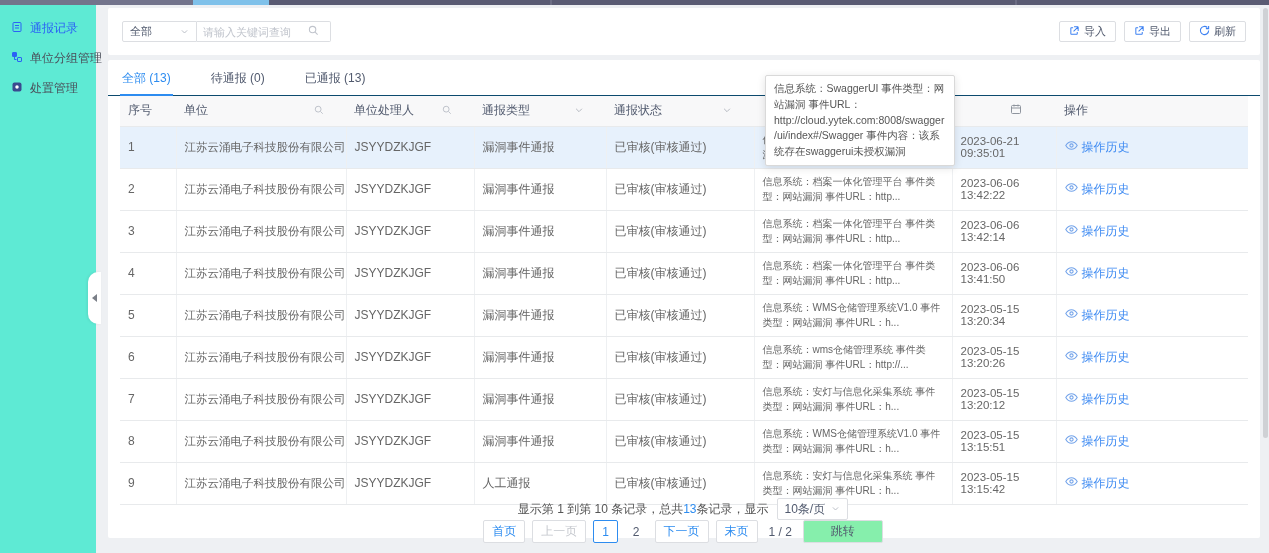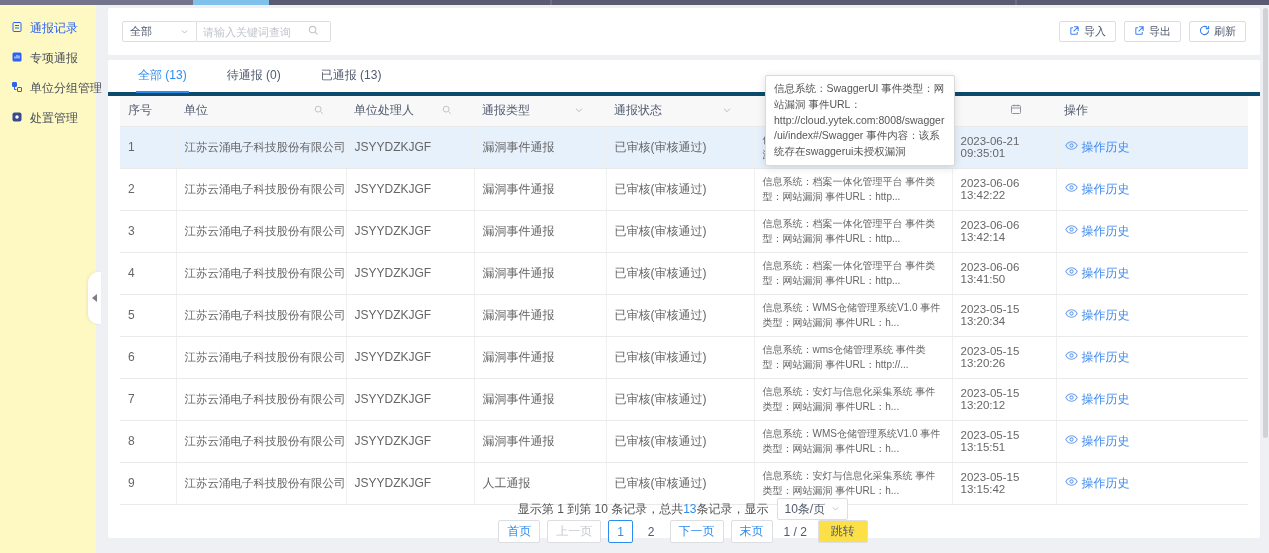--- a/index.html
+++ b/index.html
@@ -7,21 +7,21 @@
   body { font-family:"Liberation Sans","DejaVu Sans",sans-serif; background:#eef0f3; position:relative; font-size:12px; color:#515a6e; }
 
   
   .top-strip { position:absolute; left:0; top:0; width:1269px; height:5px; background:#5a5b73; }
   .top-strip .seg-left { position:absolute; left:0; top:0; width:193px; height:5px; background:#73748c; }
   .top-strip .seg-active { position:absolute; left:193px; top:0; width:76px; height:5px; background:#7fc1ea; }
   .top-strip .seg-div1 { position:absolute; left:550px; top:0; width:2px; height:5px; background:#6c6d84; }
   .top-strip .seg-div2 { position:absolute; left:1015px; top:0; width:2px; height:5px; background:#6c6d84; }
 
   
-  .sidebar { position:absolute; left:0; top:5px; width:96px; height:548px; background:#fef9c3; }
+  .sidebar { position:absolute; left:0; top:5px; width:96px; height:548px; background:#5eead4; }
   .side-item { display:flex; align-items:center; gap:7px; height:30px; padding-left:11px; color:#4a4f5a; cursor:pointer; }
   .side-item .lbl { font-size:12px; white-space:nowrap; }
   .side-item.active .lbl { color:#2b62f5; }
   .sidebar-pad { height:8px; }
 
   
   .collapse-handle { position:absolute; left:88px; top:272px; width:13px; height:52px; background:#fff; border-radius:10px 0 0 10px; box-shadow:-1px 0 3px rgba(0,0,0,.08); display:flex; align-items:center; justify-content:center; cursor:pointer; }
   .collapse-handle .tri { width:0; height:0; border-top:4px solid transparent; border-bottom:4px solid transparent; border-right:5px solid #7a7f88; }
 
   
@@ -30,21 +30,21 @@
   .filter-select { width:75px; height:21px; border:1px solid #dcdee2; border-radius:2px 0 0 2px; display:flex; align-items:center; justify-content:space-between; padding:0 7px; background:#fff; cursor:pointer; }
   .filter-select .val { font-size:11px; color:#515a6e; }
   .search-box { width:134px; height:21px; border:1px solid #dcdee2; border-left:none; border-radius:0 2px 2px 0; display:flex; align-items:center; padding:0 6px; }
   .search-box input { border:none; outline:none; width:105px; font-size:11px; color:#515a6e; font-family:inherit; }
   .search-box input::placeholder { color:#c0c4cc; }
   .toolbar-btns { position:absolute; right:14px; top:13px; display:flex; gap:8px; }
   .tb-btn { height:21px; padding:0 9px; border:1px solid #dcdee2; border-radius:2px; background:#fff; display:flex; align-items:center; gap:4px; font-size:11px; color:#515a6e; cursor:pointer; }
 
   
   .panel { position:absolute; left:108px; top:60px; width:1152px; height:478px; background:#fff; border-radius:2px; }
-  .tabs { height:36px; display:flex; align-items:flex-end; padding-left:28px; border-bottom:4px solid #0c4a6e; }
+  .tabs { height:36px; display:flex; align-items:flex-end; padding-left:12px; border-bottom:1px solid #0c4a6e; }
   .tab { margin-right:36px; padding:7px 2px 8px; font-size:12px; color:#515a6e; cursor:pointer; position:relative; white-space:nowrap; }
   .tab.active { color:#2d8cf0; }
   .tab.active::after { content:""; position:absolute; left:0; right:0; bottom:-1px; height:2px; background:#2d8cf0; }
 
   table { border-collapse:collapse; table-layout:fixed; width:1128px; margin:0 12px; }
   th { height:30px; background:#f8f8f9; font-weight:normal; font-size:12px; color:#515a6e; text-align:left; padding:0 8px; border-bottom:1px solid #e8eaec; }
   .th-flex { display:flex; align-items:center; justify-content:space-between; padding-right:14px; }
   .th-icon-right { display:flex; align-items:center; justify-content:flex-end; padding-right:26px; }
   td { height:42px; font-size:12px; color:#666; padding:3px 8px; border-bottom:1px solid #e8eaec; border-left:1px solid #eef0f2; vertical-align:middle; overflow:hidden; }
   td:first-child { border-left:none; }
@@ -62,21 +62,21 @@
   .foot-left { display:flex; align-items:center; gap:8px; font-size:12px; color:#555; }
   .count-blue { color:#2d8cf0; }
   .page-size { height:22px; border:1px solid #dcdee2; border-radius:2px; display:flex; align-items:center; gap:6px; padding:0 7px; background:#fff; cursor:pointer; color:#515a6e; }
   .pager { display:flex; align-items:center; gap:7px; font-size:12px; }
   .pg-btn { height:23px; min-width:23px; padding:0 8px; border:1px solid #dcdee2; border-radius:2px; background:#fff; display:flex; align-items:center; justify-content:center; cursor:pointer; }
   .pg-btn.link { color:#2d8cf0; }
   .pg-btn.disabled { color:#c5c8ce; cursor:default; }
   .pg-btn.active { border-color:#2d8cf0; color:#2d8cf0; }
   .pg-plain { padding:0 8px; color:#515a6e; cursor:pointer; }
   .pg-ind { color:#515a6e; padding:0 4px; }
-  .pg-jump { height:23px; padding:0 12px; border:1px solid #dcdee2; border-radius:2px; background:#fde047; color:#515a6e; display:flex; align-items:center; cursor:pointer; }
+  .pg-jump { height:23px; padding:0 27px; border:1px solid #dcdee2; border-radius:2px; background:#86efac; color:#515a6e; display:flex; align-items:center; cursor:pointer; }
 
   
   .scrollbar { position:absolute; right:1px; top:8px; width:5px; height:430px; background:#cfd1d5; border-radius:3px; }
 
   svg { flex-shrink:0; }
 </style>
 </head>
 <body>
 
 <div class="top-strip">
@@ -90,29 +90,20 @@
   <div class="sidebar-pad"></div>
   <div class="side-item active">
     <span>
       <svg width="12" height="12" viewBox="0 0 24 24" fill="none" stroke="#2b62f5" stroke-width="2">
           <rect x="4" y="3" width="16" height="18" rx="2"></rect>
           <line x1="8" y1="9" x2="16" y2="9"></line>
           <line x1="8" y1="14" x2="16" y2="14"></line>
         </svg>
     </span>
     <span class="lbl">通报记录</span>
-  </div>
-  <div class="side-item">
-    <span>
-      <svg width="12" height="12" viewBox="0 0 24 24">
-          <rect x="3" y="3" width="18" height="18" rx="3" fill="#2b62f5"></rect>
-          <path d="M8 15v-4M12 15V8M16 15v-6" stroke="#fff" stroke-width="2"></path>
-        </svg>
-    </span>
-    <span class="lbl">专项通报</span>
   </div>
   <div class="side-item">
     <span>
       <svg width="12" height="12" viewBox="0 0 24 24" fill="none" stroke="#2b62f5" stroke-width="2">
           <rect x="3" y="3" width="8" height="8" rx="1" fill="#2b62f5"></rect>
           <rect x="13" y="13" width="8" height="8" rx="1"></rect>
           <path d="M11 17H7v-6"></path>
         </svg>
     </span>
     <span class="lbl">单位分组管理</span>

